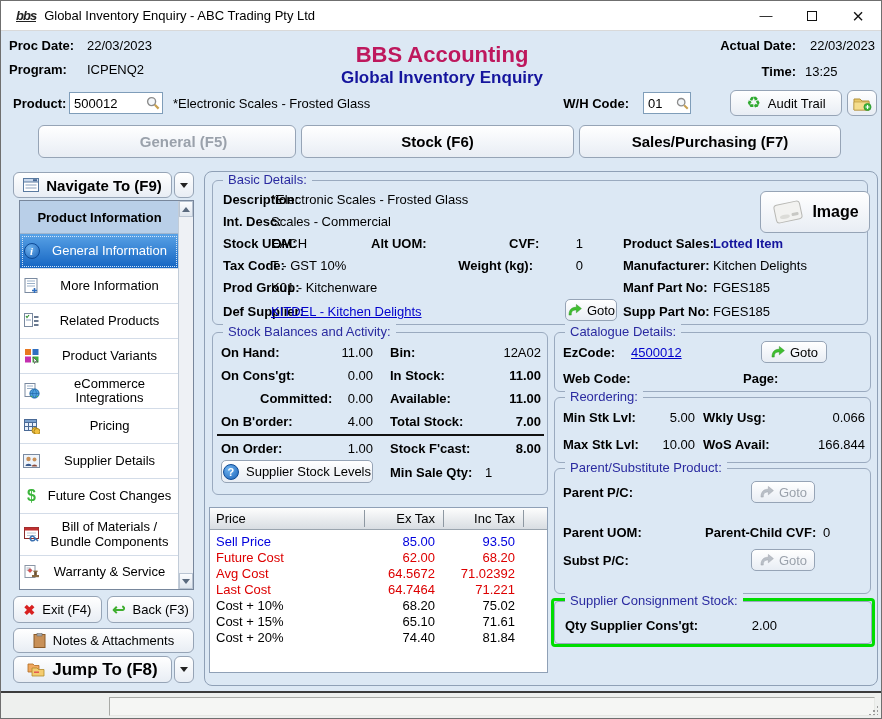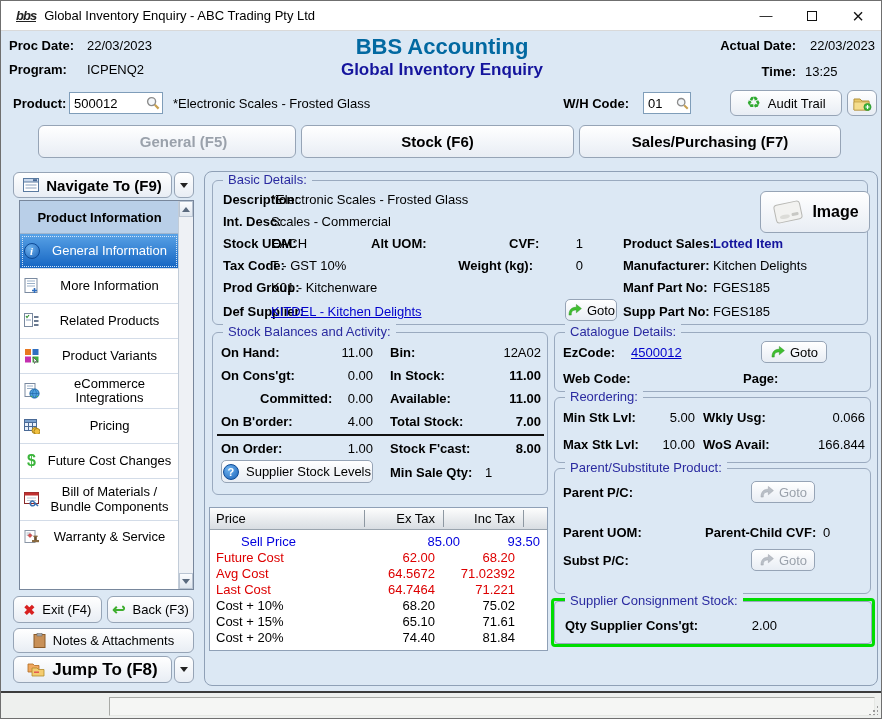--- a/index.html
+++ b/index.html
@@ -12,21 +12,21 @@
   #app-logo { margin-left:15px; font-weight:bold; font-style:italic; font-size:13px; color:#222; letter-spacing:-1px; border-bottom:1px solid #222; line-height:11px; }
   #title-text { margin-left:8px; font-size:13px; }
   #win-controls { position:absolute; right:0; top:0; height:30px; display:flex; }
   .win-btn { width:46px; height:30px; display:flex; align-items:center; justify-content:center; font-size:15px; color:#111; }
   #max-icon { width:10px; height:10px; border:1px solid #111; display:inline-block; }
   #min-icon { font-size:13px; line-height:10px; }
 
   
   .lbl { font-weight:bold; }
   .abs { position:absolute; }
-  #big-title { color:#0369a1; font-weight:bold; font-size:22px; }
+  #big-title { color:#be185d; font-weight:bold; font-size:22px;margin-top:8px; }
   #sub-title { color:#15159d; font-weight:bold; font-size:17px; }
 
   .field { background:#fff; border:1px solid #7f9db9; height:22px; display:flex; align-items:center; }
   .field input { border:none; outline:none; flex:1; min-width:0; font-family:"Liberation Sans",sans-serif; font-size:13px; padding-left:4px; background:transparent; }
 
   .btn { background:linear-gradient(#ffffff,#e8edf4); border:1px solid #96a4b6; border-radius:6px; display:flex; align-items:center; justify-content:center; gap:7px; cursor:default; }
   .btn-sm { border-radius:5px; }
 
   
   .tab { font-weight:bold; font-size:15px; }
@@ -52,28 +52,28 @@
 
   
   #main { position:absolute; left:203px; top:170px; width:674px; height:515px; background:#dce8f4; border:1px solid #8fa0b6; border-radius:8px; }
   .grp { position:absolute; border:1px solid #9aaabf; border-radius:6px; }
   .grp-title { position:absolute; top:-9px; left:10px; background:#dce8f4; padding:0 5px; color:#2a2aa0; }
   .link { color:#0000cc; text-decoration:underline; }
   .rt { text-align:right; }
   .navy { color:#15159d; font-weight:bold; }
 
   
-  #price-table { position:absolute; left:4px; top:335px; width:339px; height:144px; background:#fff; border:1px solid #8fa0b6; }
+  #price-table { position:absolute; left:4px; top:335px; width:339px; height:166px; background:#fff; border:1px solid #8fa0b6; }
   #pt-head { position:relative; height:22px; background:linear-gradient(#fdfdfd,#d8dde2); border-bottom:1px solid #9aa4ae; display:flex; align-items:center; }
   .pt-sep { position:absolute; top:2px; bottom:2px; width:1px; background:#8e98a2; }
   .pt-row { display:flex; height:16px; align-items:center; }
   .pt-c1 { width:154px; padding-left:6px; }
   .pt-c2 { width:71px; text-align:right; }
   .pt-c3 { width:80px; text-align:right; }
-  .pr-blue { color:#0000dd;margin-left:25px; }
+  .pr-blue { color:#0000dd; }
   .pr-red { color:#dd0000; }
 
   .goto-btn { position:absolute; height:22px; background:linear-gradient(#ffffff,#e8edf4); border:1px solid #96a4b6; border-radius:5px; display:flex; align-items:center; justify-content:center; gap:5px; }
   .goto-btn.disabled { color:#9aa1ab; }
 
   #consign-wrap { position:absolute; left:346px; top:426px; width:324px; height:49px; border:3px solid #00dd00; border-radius:4px; }
   #consign { position:absolute; left:0; top:0; right:0; bottom:0; border:1px solid #9aaabf; border-radius:4px; background:#dce8f4; }
 
   
   #statusbar { position:absolute; left:0; bottom:0; width:100%; height:27px; background:#eef0ee; border-top:2px solid #3c3c3c; }
@@ -255,20 +255,32 @@
               <line x1="4.5" y1="3.5" x2="4.5" y2="11.5" stroke="#4a6a96"></line>
               <line x1="8.5" y1="3.5" x2="8.5" y2="11.5" stroke="#4a6a96"></line>
               <line x1="0.5" y1="7.5" x2="12.5" y2="7.5" stroke="#4a6a96"></line>
               <circle cx="11" cy="11.5" r="3" fill="#f0c040" stroke="#a8821a"></circle>
               <circle cx="13" cy="12.5" r="3" fill="#f0c040" stroke="#a8821a"></circle>
             </svg>
         </span>
         <span>Pricing</span>
       </div>
       <div class="nav-item">
+        <span class="nav-icon">
+          <svg width="17" height="15" viewBox="0 0 17 15">
+              <rect x="0.5" y="0.5" width="16" height="13" fill="#eef4fb" stroke="#7a8aa0"></rect>
+              <circle cx="5.5" cy="5" r="2.2" fill="#c89058"></circle>
+              <path d="M2.5 12 C2.5 9,8.5 9,8.5 12 Z" fill="#3a5a8c"></path>
+              <circle cx="11.5" cy="5.5" r="2" fill="#c89058"></circle>
+              <path d="M8.8 12.5 C8.8 9.8,14.2 9.8,14.2 12.5 Z" fill="#8c4a3a"></path>
+            </svg>
+        </span>
+        <span>Supplier Details</span>
+      </div>
+      <div class="nav-item">
         <span class="nav-icon" style="color:#3cb53c; font-weight:bold; font-size:16px;">
             <span>$</span>
           </span>
         <span>Future Cost Changes</span>
       </div>
       <div class="nav-item tall">
         <span class="nav-icon">
           <svg width="16" height="15" viewBox="0 0 16 15">
               <rect x="0.5" y="0.5" width="14" height="11" fill="#fff" stroke="#8a2a2a"></rect>
               <rect x="0.5" y="0.5" width="14" height="3" fill="#c03030"></rect>

